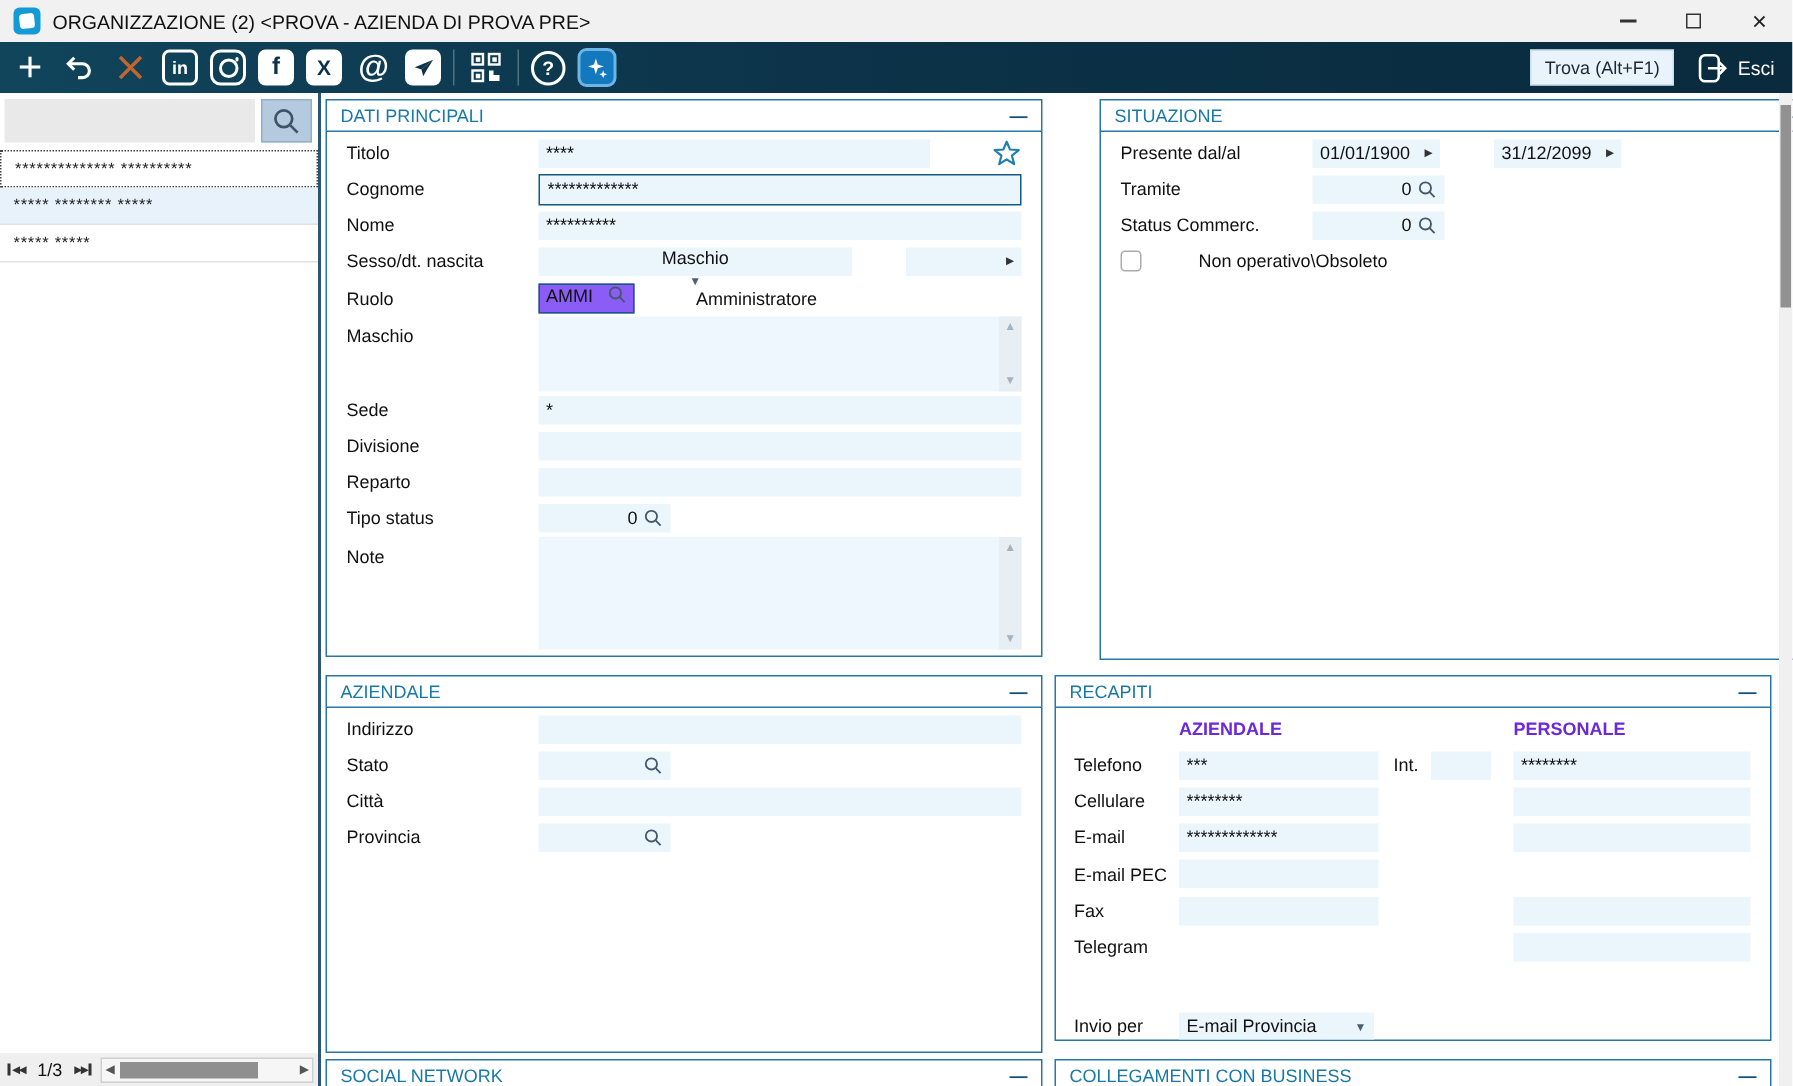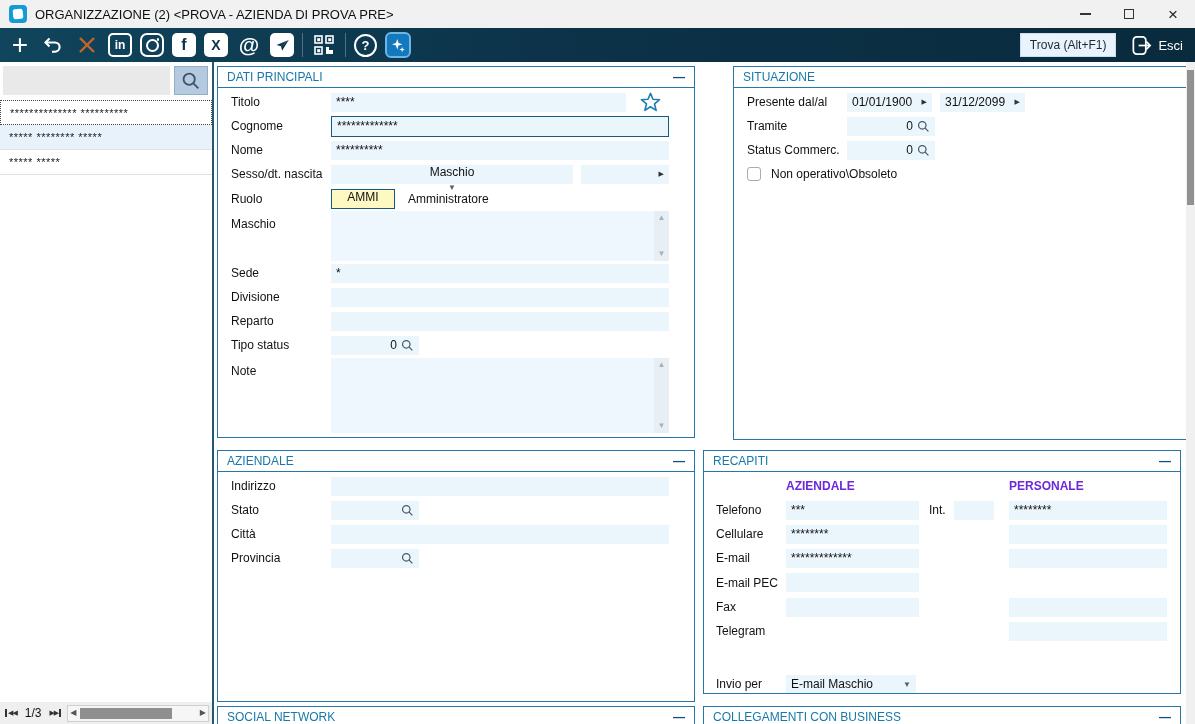--- a/index.html
+++ b/index.html
@@ -50,36 +50,36 @@
   .hscroll { flex:1; height:17px; background:#f6f6f6; border:1px solid #cfcfcf; display:flex; align-items:center; padding:0 2px; gap:2px; }
   .hs-arrow { font-size:8px; color:#555; line-height:1; }
   .hs-track { flex:1; height:11px; position:relative; }
   .hs-thumb { position:absolute; left:2px; top:0; width:92px; height:11px; background:#8f8f8f; }
 
   
   .panel { position:absolute; border:1px solid #2776a8; background:#fff; overflow:hidden; }
   .panel-header { height:21px; border-bottom:1px solid #2776a8; color:#1879a9; display:flex; align-items:center; padding:0 9px; font-size:12px; }
   .collapse { margin-left:auto; color:#14507a; font-weight:bold; font-size:12px; line-height:1; }
   .panel-body { padding:2px 13px 0 13px; }
-  .frow { display:flex; align-items:center; height:24px; }
+  .frow { display:flex; align-items:center; height:24px;gap:28px; }
   .frow.tall { height:25px; }
   .frow.top { align-items:flex-start; }
   .lbl { width:100px; flex:none; color:#111; }
   .tb { height:19px; background:#ebf5fc; border:none; font-size:12px; padding:0 5px; color:#111; outline:none; }
   .tb.bordered { background:#ebf5fc; border:1px solid #155a80; height:21px; }
   .w-full { width:338px; } .w-titolo { width:295px; } .w-cap { width:85px; }
   .box { height:19px; background:#ebf5fc; display:flex; align-items:center; padding:0 5px; gap:4px; }
   .box .val { flex:1; white-space:nowrap; }
   .box .val.num { text-align:right; }
   .arrow-r { font-size:7px; color:#333; }
   .dd-arrow { font-size:8px; color:#4e6172; }
   .dropdown { width:242px;flex-direction:column; }
   .datebox { width:88px; }
   .lookup { width:88px; }
-  .ruolo-box { width:64px; height:20px; background:#fef9c3; border:1px solid #155a80; display:flex; align-items:center; padding:0 4px; gap:3px;flex-direction:column; }
+  .ruolo-box { width:64px; height:20px; background:#8b5cf6; border:1px solid #155a80; display:flex; align-items:flex-start; padding:0 4px; gap:3px; }
   .ruolo-desc { margin-left:13px; }
   .ta { position:relative; width:338px; background:#eef7fd; }
   .ta .content { position:absolute; inset:0 15px 0 0; }
   .sb { position:absolute; top:0; right:0; bottom:0; width:15px; background:#e7eef4; display:flex; flex-direction:column; justify-content:space-between; align-items:center; padding:3px 0; }
   .sb span { font-size:8px; color:#a4b3c0; line-height:1; }
   .checkbox { width:14px; height:14px; background:#fff; border:1px solid #ababab; border-radius:3px; flex:none; }
   .cb-label { margin-left:10px; }
 
   
   .rc-row { display:flex; align-items:center; height:24px; }
@@ -425,21 +425,21 @@
     </div>
     <div class="rc-row">
       <span class="rc-lbl">Telegram</span>
       <span class="rc-az"></span>
       <span class="rc-int"></span>
       <input class="tb rc-pers" value="" style="">
     </div>
     <div class="rc-row" style="margin-top:29px">
       <span class="rc-lbl">Invio per</span>
       <div class="box invio-dd">
-        <span class="val">E-mail Maschio</span>
+        <span class="val">E-mail Provincia</span>
         <span class="dd-arrow">▼</span>
       </div>
     </div>
   </div>
 </div>
 
 <div class="panel" style="left:217px; top:706px; width:478px; height:30px;">
   <div class="panel-header">
     <span>SOCIAL NETWORK</span>
     <span class="collapse">—</span>

